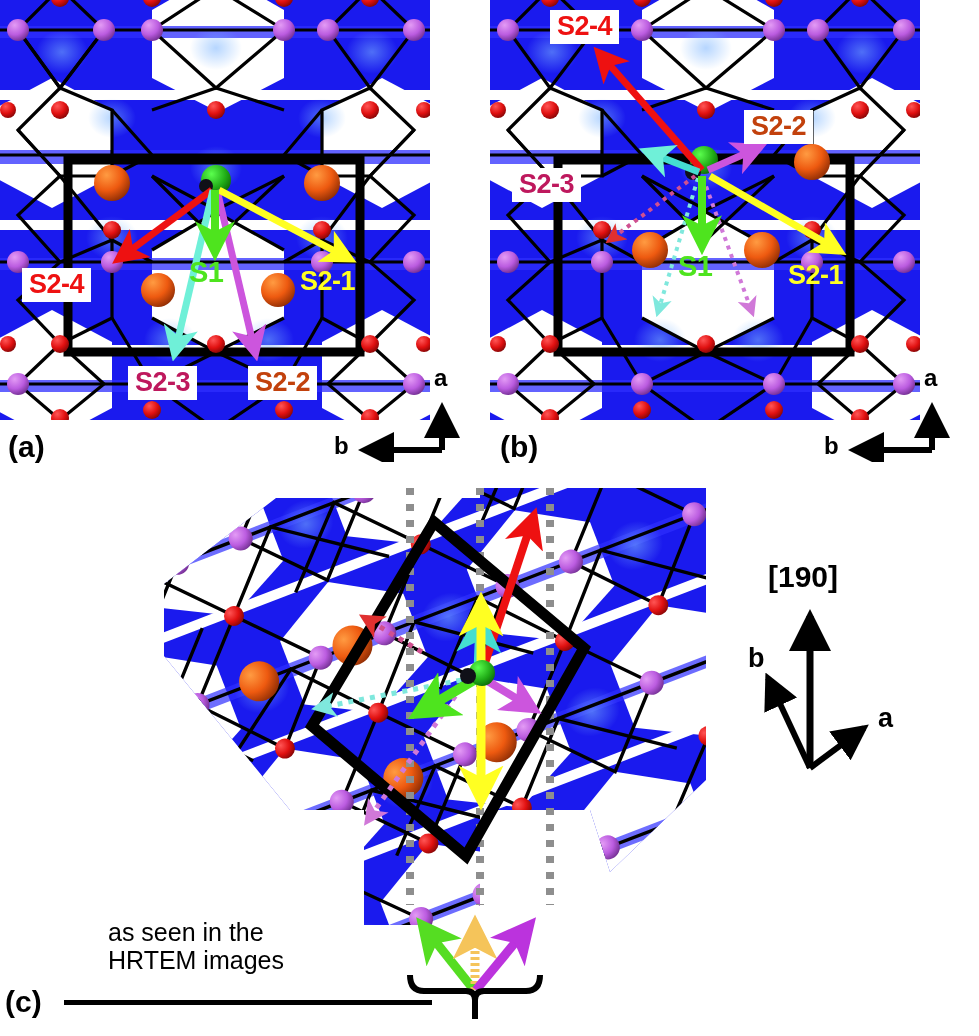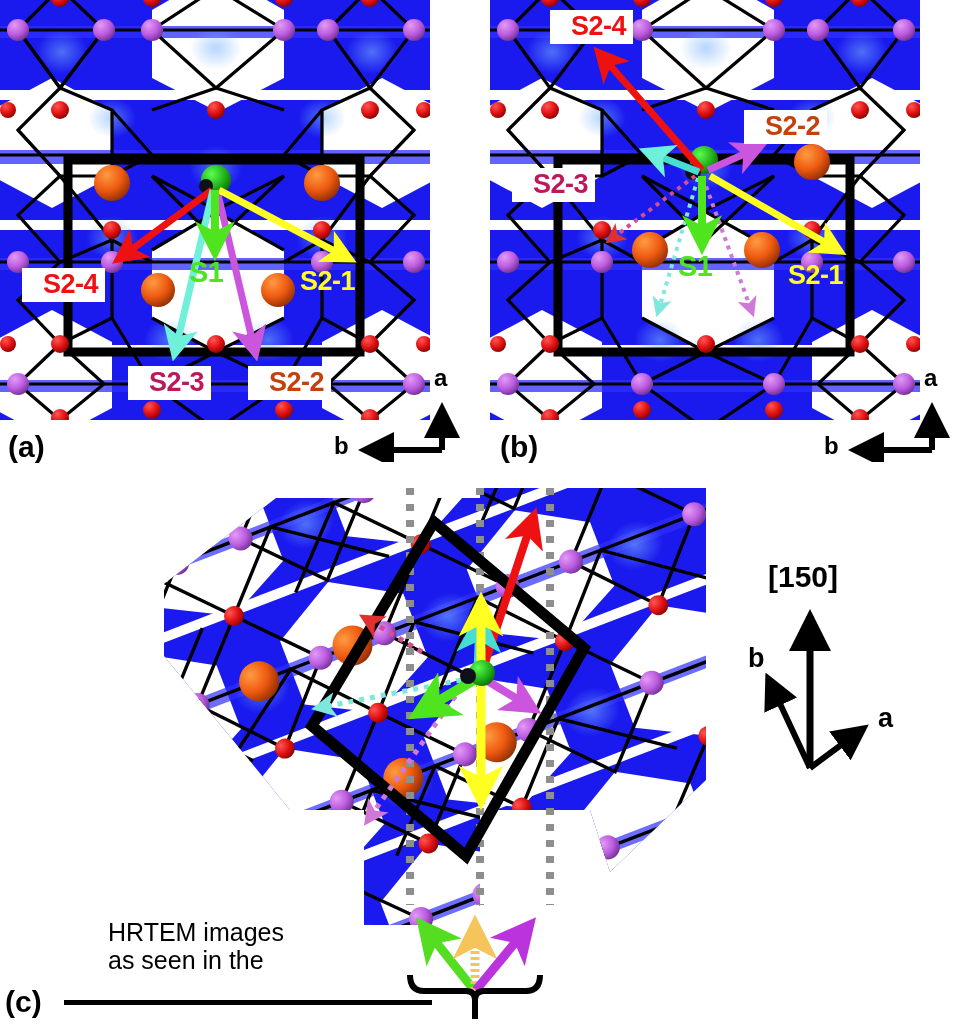--- a/index.html
+++ b/index.html
@@ -11,21 +11,21 @@
   #panel-c{left:150px;top:480px;width:560px;height:470px;}
 
   .lattice{position:absolute;inset:0;}
   .lat-svg{position:absolute;left:0;top:0;}
 
   .arrows{position:absolute;left:0;top:0;pointer-events:none;}
 
   
   .lbl{position:absolute;font-weight:bold;letter-spacing:-0.5px;
        line-height:1;white-space:nowrap;}
-  .lbl.box{background:#ffffff;padding:3px 7px 4px 21px;}
+  .lbl.box{background:#ffffff;padding:3px 7px 4px 7px;}
   .lbl.nobox{background:transparent;text-align:center;}
 
   .s24{color:#ee1111;}
   .s23{color:#be185d;}
   .s22{color:#c2410c;}
   .s21{color:#ffff22;}
   .s1 {color:#4ee41e;}
 
   
   .panel-letter{position:absolute;font-size:30px;font-weight:bold;color:#000;}
@@ -683,33 +683,33 @@
   <line x1="95" y1="105" x2="95" y2="42" stroke="#f5c45a" stroke-width="9" stroke-dasharray="3 3" marker-end="url(#fanO)"></line>
   <line x1="96" y1="105" x2="148" y2="42" stroke="#bb33dd" stroke-width="9" marker-end="url(#fanM)"></line>
 
   <path d="M30 90 Q30 106 44 106 H86 Q95 106 95 115 Q95 106 104 106 H146 Q160 106 160 90" fill="none" stroke="#000" stroke-width="6"></path>
   <path d="M95 115 V134" stroke="#000" stroke-width="6"></path>
 </svg>
 
 <div id="caption-rule"></div>
 
 <div id="hrtem-caption">
+  <div>as seen in the</div>
   <div>HRTEM images</div>
-  <div>as seen in the</div>
 </div>
 
 <div class="panel-letter" id="letter-c">(c)</div>
 
 <div id="axis110">
   <svg width="200" height="230" viewBox="0 0 200 230">
     <defs>
         <marker id="ax110" markerWidth="6" markerHeight="6" refX="5" refY="3" orient="auto">
       <path d="M0,0 L6,3 L0,6 Z" fill="#000"></path>
         </marker>
       </defs>
     <path d="M70 208 V56" stroke="#000" stroke-width="7" fill="none" marker-end="url(#ax110)"></path>
     <path d="M70 208 L28 118" stroke="#000" stroke-width="6" fill="none" marker-end="url(#ax110)"></path>
     <path d="M70 208 L124 168" stroke="#000" stroke-width="6" fill="none" marker-end="url(#ax110)"></path>
   </svg>
-  <div class="t110">[150]</div>
+  <div class="t110">[190]</div>
   <div class="tb">b</div>
   <div class="ta">a</div>
 </div>
 
 </body></html>

